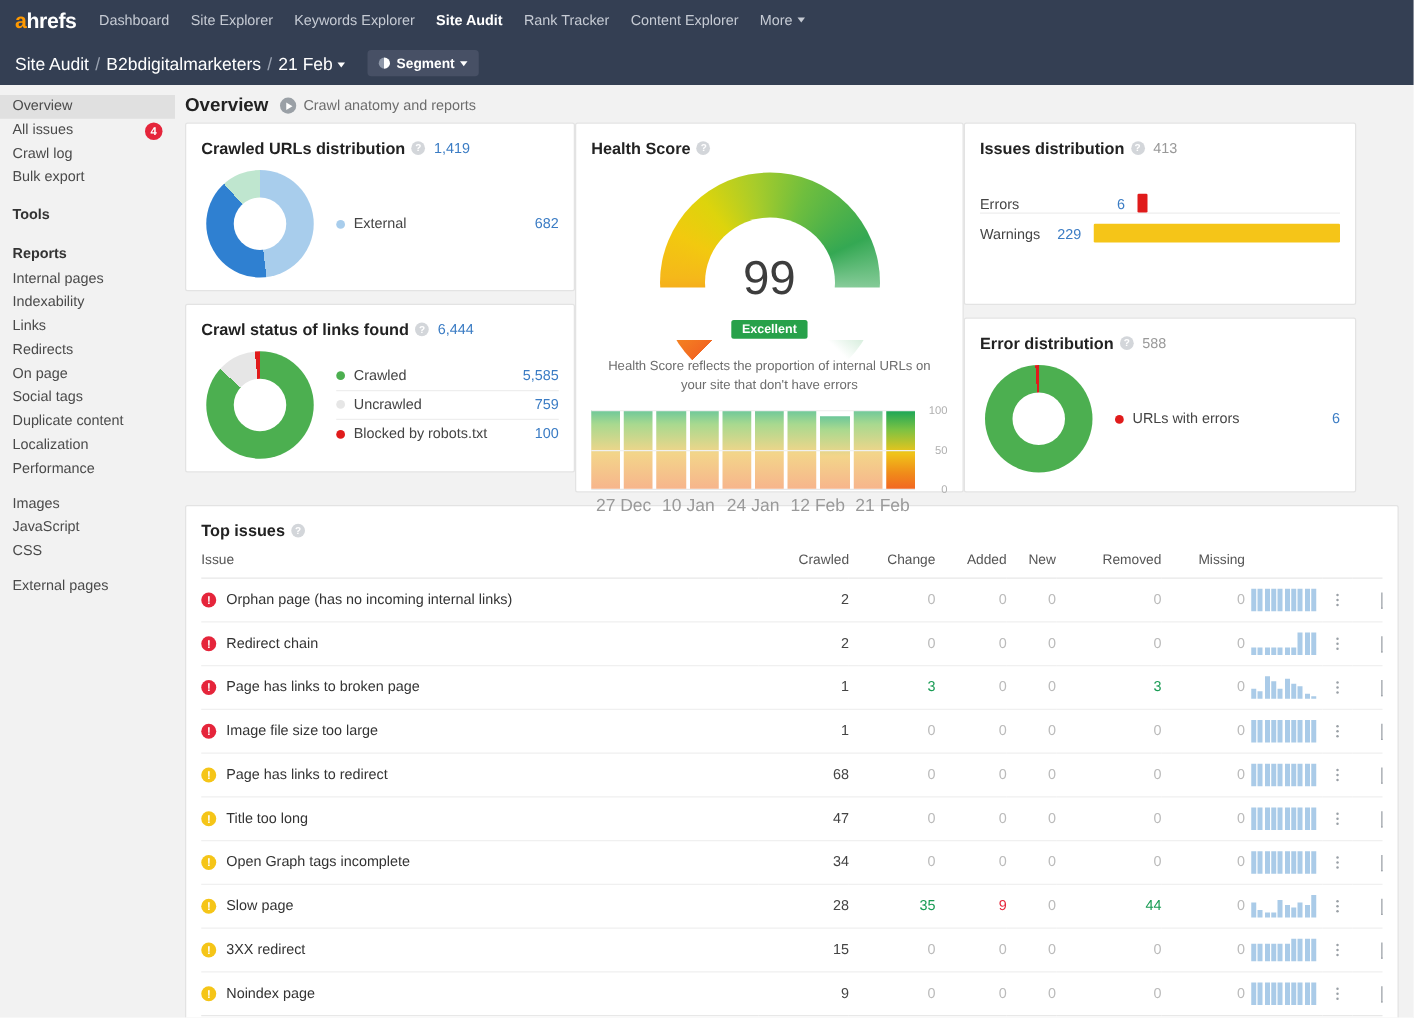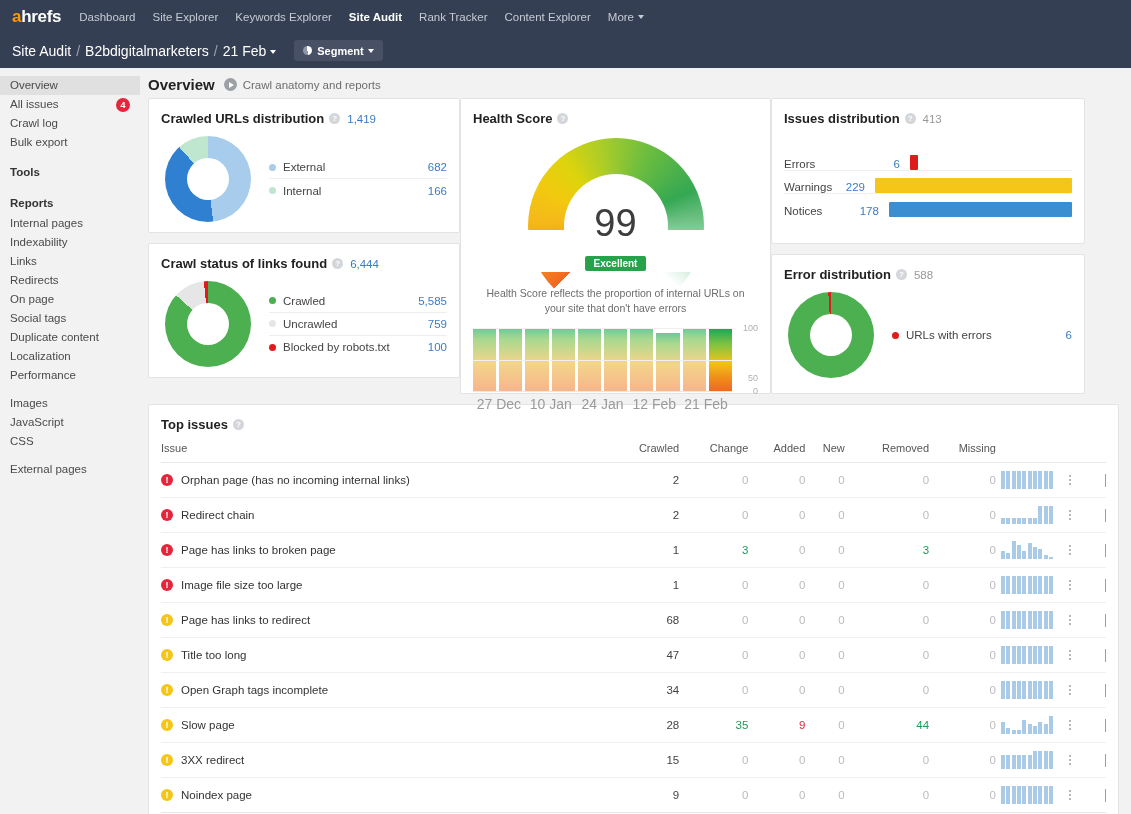--- a/index.html
+++ b/index.html
@@ -267,25 +267,20 @@
             <span class="title-num">1,419</span>
           </div>
           <div class="donut-row">
             <div class="donut" id="donut-crawled" style="background: conic-gradient(rgb(168, 205, 236) 0deg, rgb(168, 205, 236) 173.023deg, rgb(47, 128, 209) 173.023deg, rgb(47, 128, 209) 317.886deg, rgb(191, 230, 207) 317.886deg, rgb(191, 230, 207) 360deg);"></div>
             <div class="legend" id="legend-crawled">
                 <div class="legend-row">
                   <span class="dot" style="background:#a8cdec"></span>
                   <span class="legend-label">External</span>
                   <span class="legend-val">682</span>
                 </div>
-                <div class="legend-row">
-                  <span class="dot" style="background:#bfe6cf"></span>
-                  <span class="legend-label">Internal</span>
-                  <span class="legend-val">166</span>
-                </div>
               </div>
           </div>
         </div>
 
         <div class="card donut-card" style="margin-top:10px">
           <div class="card-title">
             <span>Crawl status of links found</span>
             <span class="info-i">?</span>
             <span class="title-num">6,444</span>
           </div>
@@ -335,21 +330,21 @@
                 <div class="bar" style="height: 100%;"></div>
                 <div class="bar" style="height: 100%;"></div>
                 <div class="bar" style="height: 100%;"></div>
                 <div class="bar" style="height: 100%;"></div>
                 <div class="bar" style="height: 92%;"></div>
                 <div class="bar" style="height: 100%;"></div>
                 <div class="bar last" style="height: 100%;"></div>
               </div>
             <div class="axis-y" id="hs-axis-y">
                 <span style="top: -5px;">100</span>
-                <span style="top: 45px;">50</span>
+                <span style="top: 27px;">50</span>
                 <span style="top: 58px;">0</span>
               </div>
             <div class="axis-x" id="hs-axis-x">
                 <span>27 Dec</span>
                 <span>10 Jan</span>
                 <span>24 Jan</span>
                 <span>12 Feb</span>
                 <span>21 Feb</span>
               </div>
           </div>
@@ -366,25 +361,20 @@
           <div style="margin-top:22px" id="idist-rows">
               <div class="idist-row">
                 <span class="idist-label">Errors</span>
                 <span class="idist-val">6</span>
                 <span class="idist-bar" style="width:2.6200873362445414%;background:#e01b1b"></span>
               </div>
               <div class="idist-row">
                 <span class="idist-label">Warnings</span>
                 <span class="idist-val">229</span>
                 <span class="idist-bar" style="width:100%;background:#f5c518"></span>
-              </div>
-              <div class="idist-row">
-                <span class="idist-label">Notices</span>
-                <span class="idist-val">178</span>
-                <span class="idist-bar" style="width:77.72925764192141%;background:#3b8ed0"></span>
               </div>
             </div>
         </div>
 
         <div class="card edist-card" style="margin-top:10px">
           <div class="card-title">
             <span>Error distribution</span>
             <span class="info-i">?</span>
             <span class="title-num" style="color:#999">588</span>
           </div>

